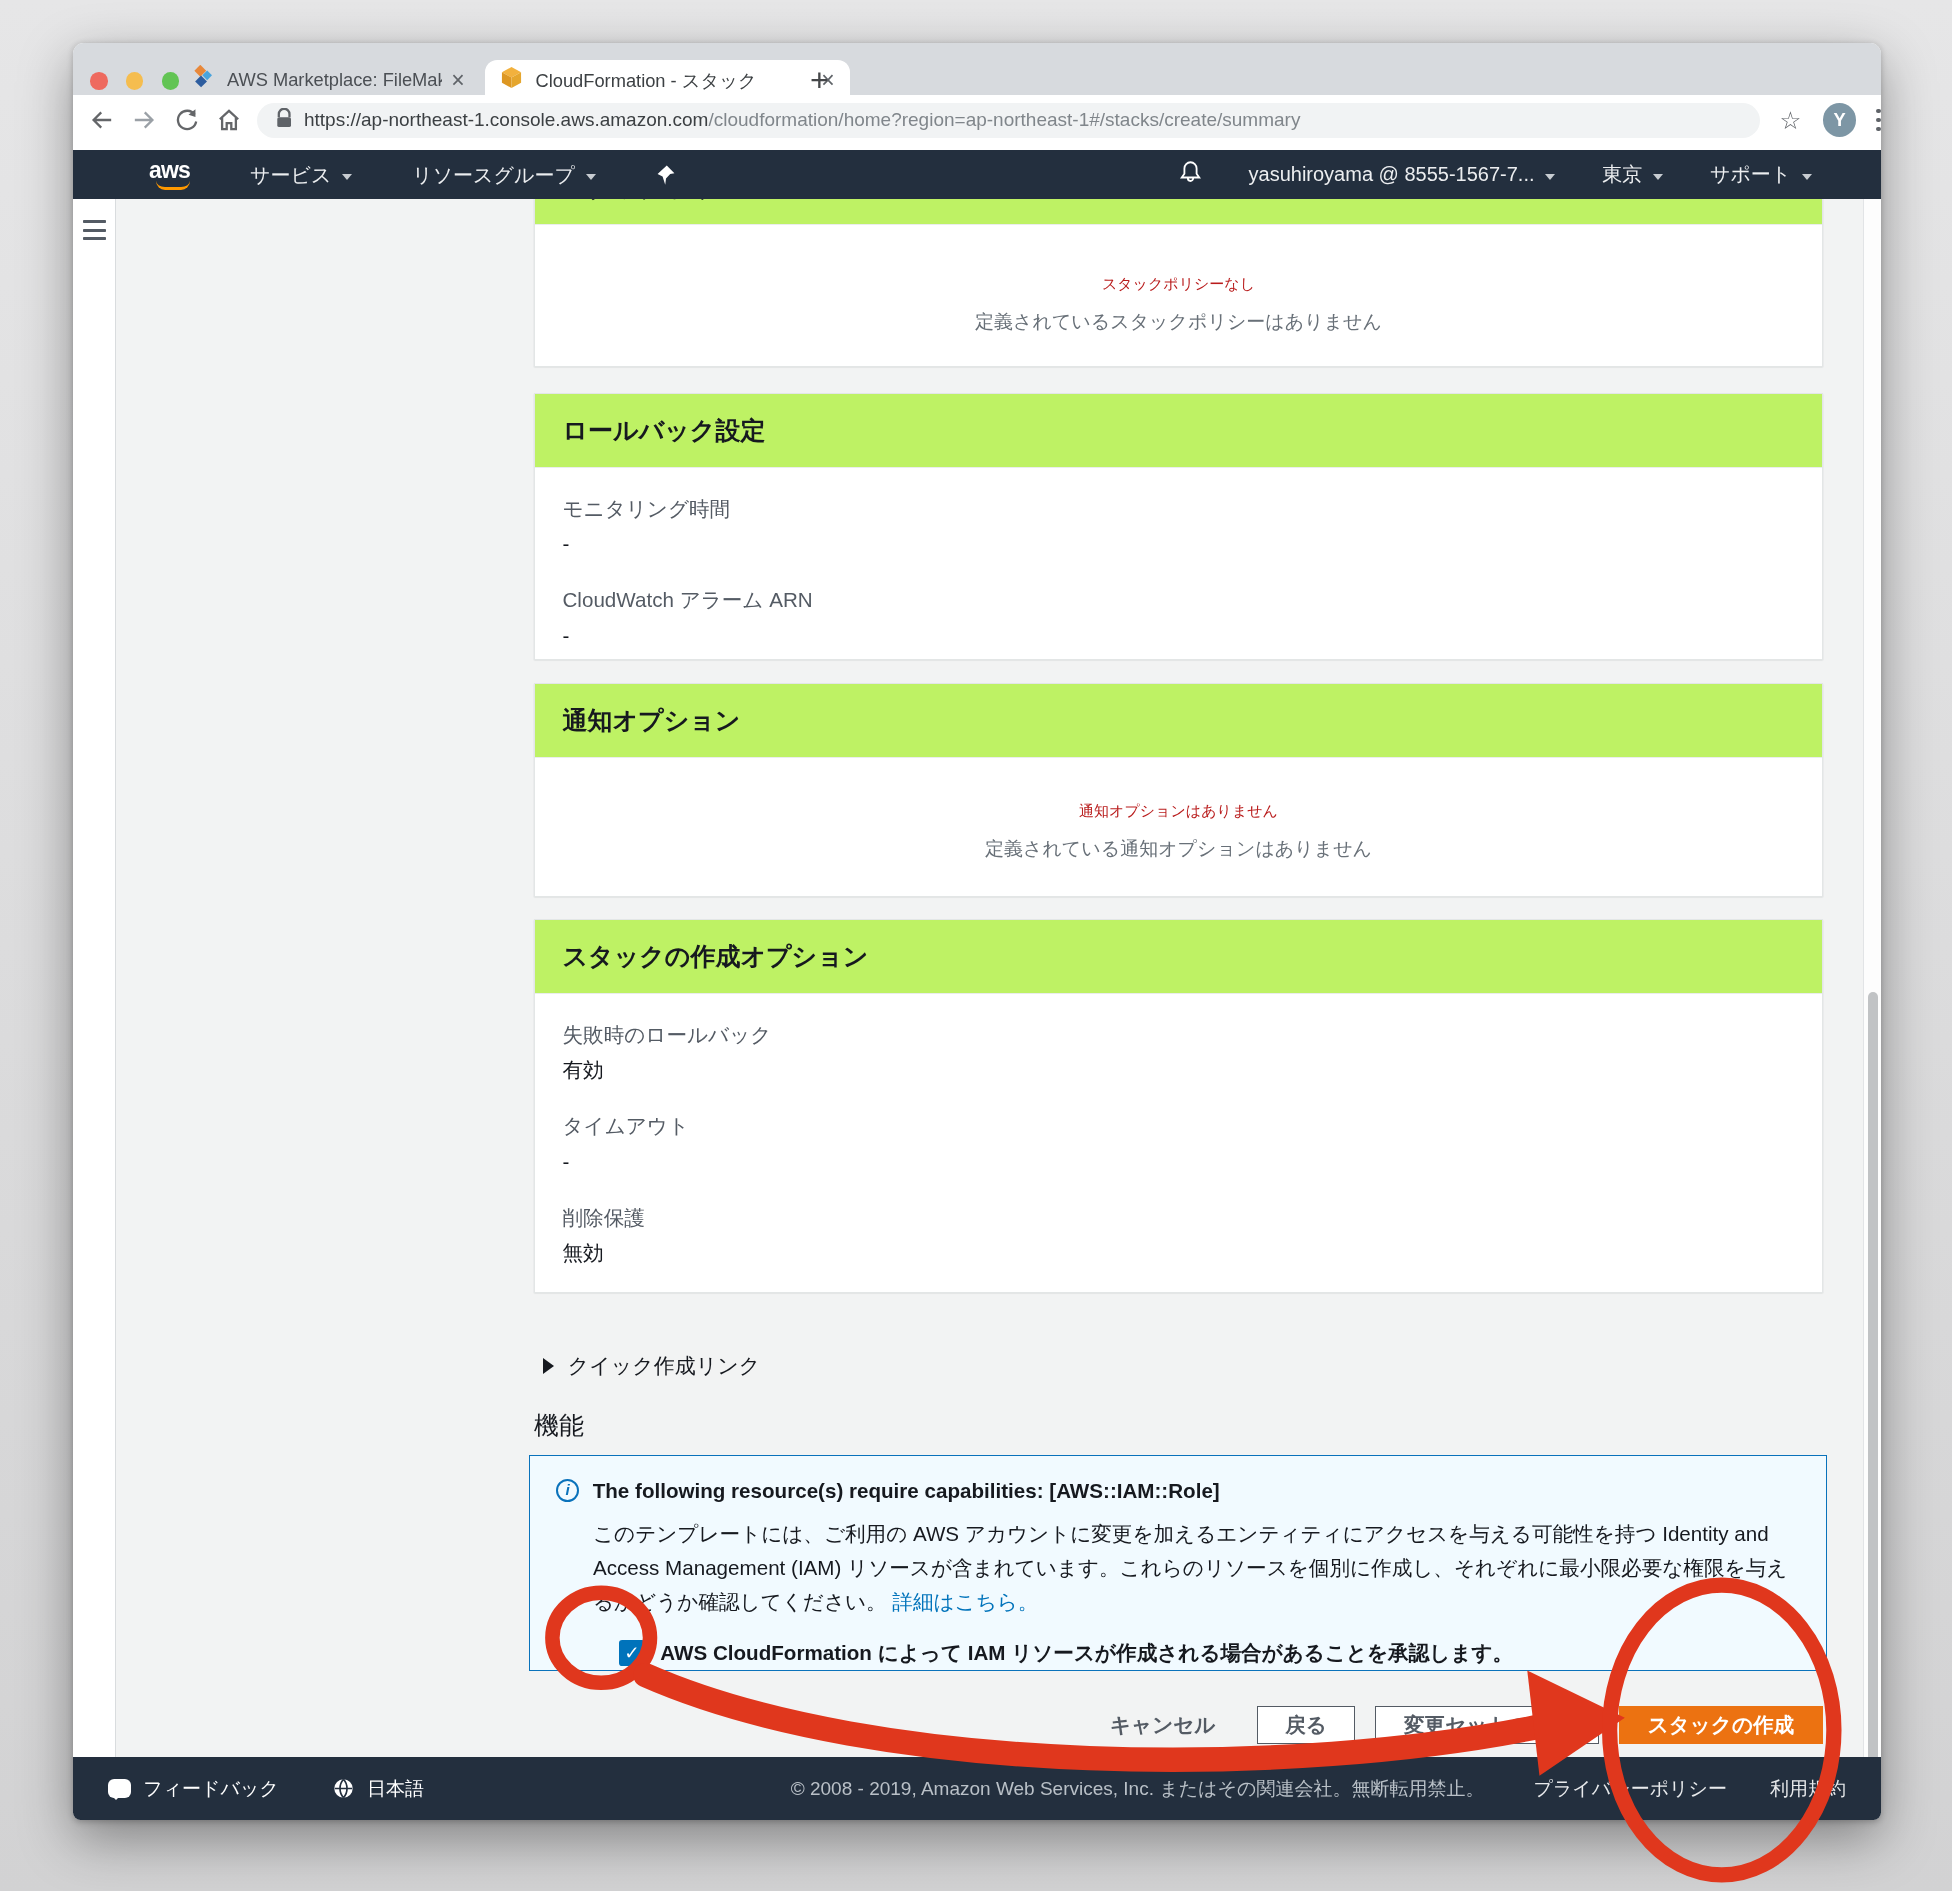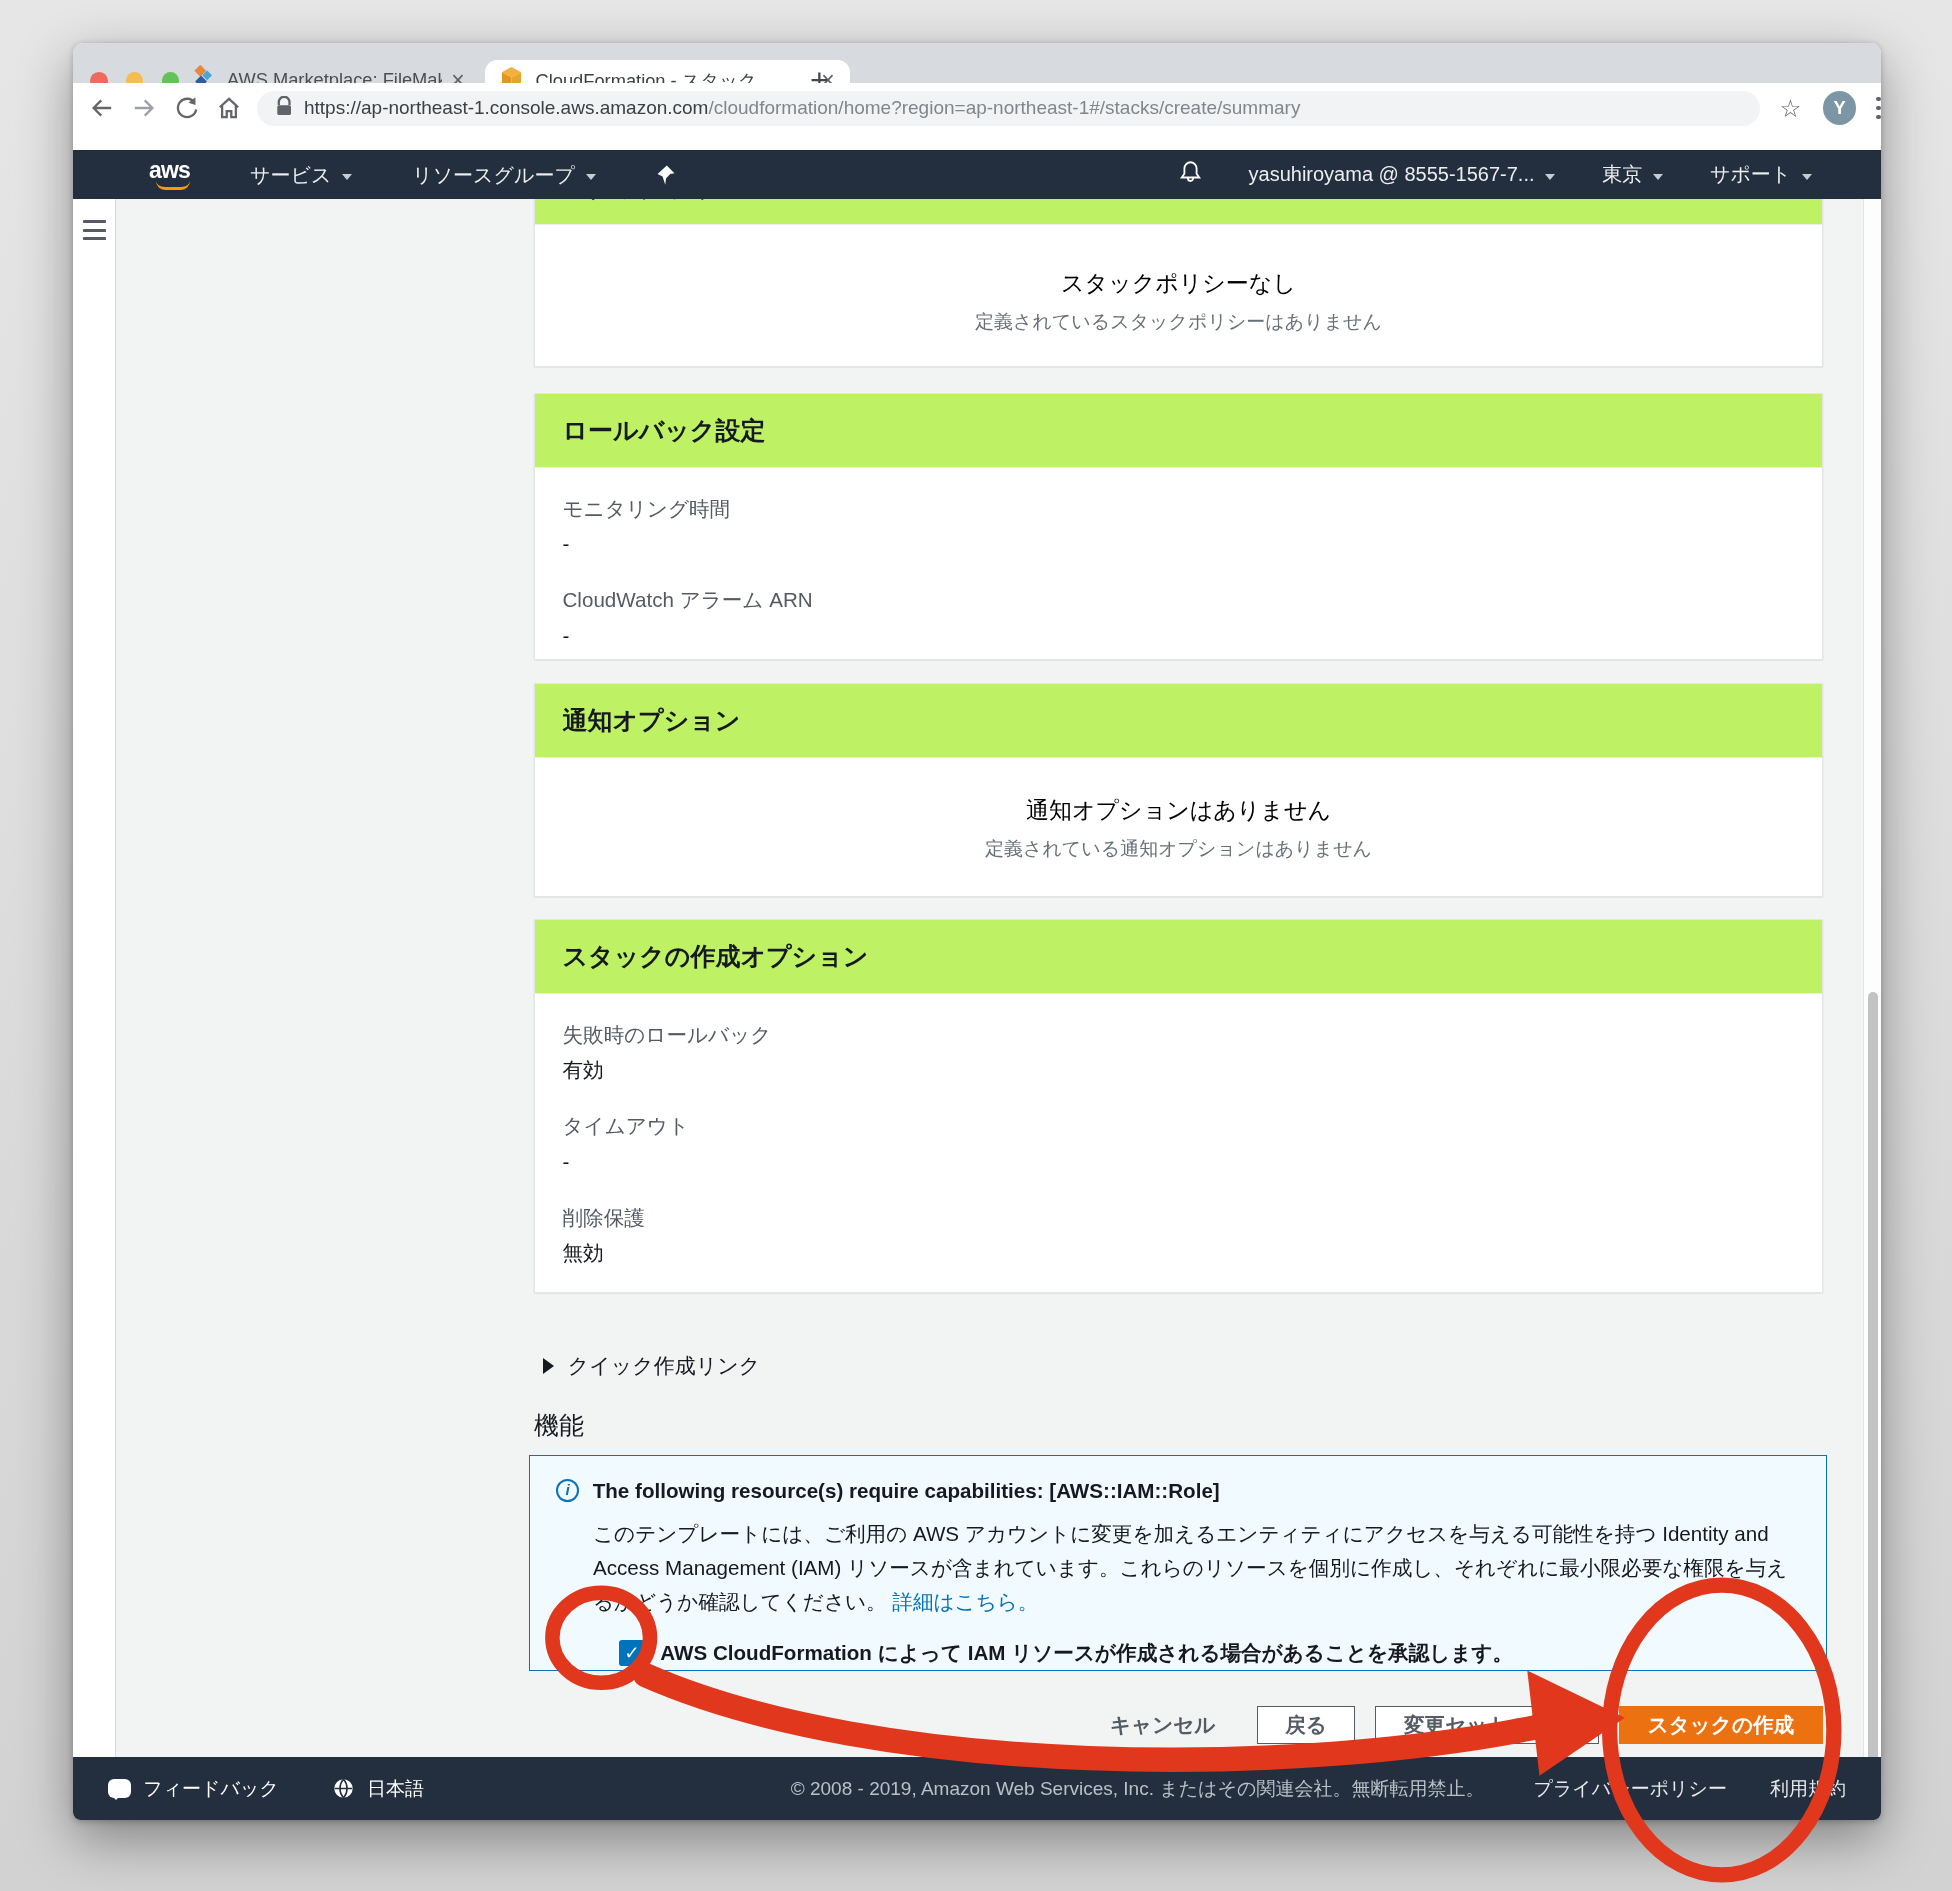--- a/index.html
+++ b/index.html
@@ -30,21 +30,21 @@
   }
   .tab.inactive { left:102px; width:305px; }
   .tab.active {
     left:412px; width:365px; background:#fff; border-radius:12.2px 12.2px 0 0; color:#3c4043;
   }
   .tab .title { margin-left:12.2px; white-space:nowrap; overflow:hidden; flex:1; }
   .tab .close { margin-left:9.2px; font-size:23px; color:#5f6368; line-height:1; }
   .newtab { position:absolute; left:737px; top:20px; font-size:32px; color:#454749; font-weight:400; line-height:34px; }
   
   .addressbar {
-    position:absolute; left:0; top:40px; right:0; height:50px; background:#fff;
+    position:absolute; left:0; top:52px; right:0; height:50px; background:#fff;
     display:flex; align-items:center;
   }
   .navbtn { width:43px; display:flex; justify-content:center; align-items:center; }
   .urlpill {
     margin-left:6.1px; height:35px; width:1520px; background:#f1f3f4; border-radius:17.5px;
     display:flex; align-items:center; padding:0 18.3px; overflow:hidden;
   }
   .url { font-size:19px; white-space:nowrap; margin-left:10.7px; }
   .url .host { color:#3c4043; }
   .url .path { color:#80868b; }
@@ -84,21 +84,21 @@
   }
   .card-h {
     background:#bef264; border-bottom:0.8px solid #eaeded; padding:21.4px 27.5px;
   }
   .card-h .t { font-size:25px; line-height:30.5px; font-weight:700; color:#16191f; }
   .card-b { padding:27.5px; }
   .fld { margin-bottom:30.5px; }
   .fld .lbl { font-size:20.6px; color:#545b64; line-height:26px; }
   .fld .val { font-size:20.6px; color:#16191f; line-height:26px; margin-top:9.2px; }
   .empty { display:flex; flex-direction:column; align-items:center; }
-  .empty .et { font-size:23px; color:#000000; line-height:29px; }
+  .empty .et { font-size:15px; color:#b91c1c; line-height:29px; }
   .empty .ed { font-size:19px; color:#687078; line-height:24.4px; margin-top:12.2px; }
   #card-policy { top:-49px; height:217px; }
   #card-policy .card-b { padding:44px 27.5px 30.5px; }
   #card-rollback { top:194px; height:267px; }
   #card-notify { top:484px; height:214px; }
   #card-notify .card-b { padding:38px 27.5px 30.5px; }
   #card-options { top:720px; height:374px; }
   
   .expander { position:absolute; left:427px; top:1153px; display:flex; align-items:center; }
   .tri { width:0; height:0; border-top:8.4px solid transparent; border-bottom:8.4px solid transparent;

